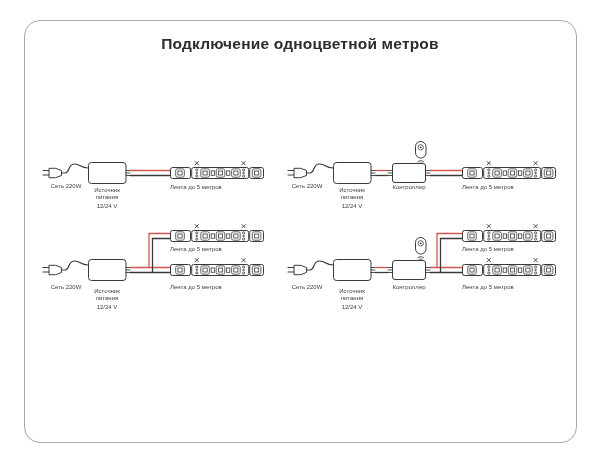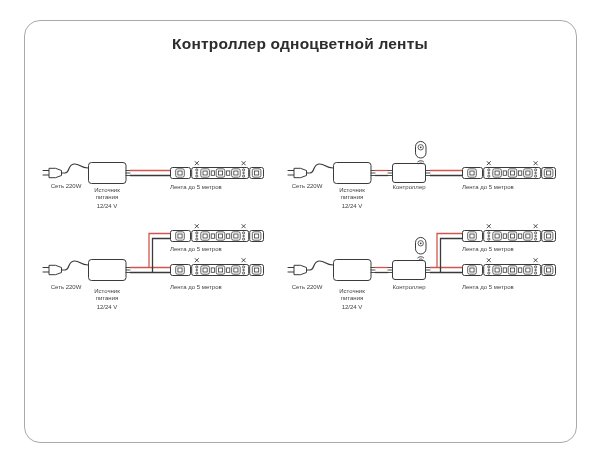--- a/index.html
+++ b/index.html
@@ -22,21 +22,21 @@
   .dot{fill:#3a3a3a;stroke:none;}
   .pads{stroke:#3a3a3a;stroke-width:.8;fill:#fff;}
   .cut{fill:none;stroke:#3a3a3a;stroke-width:.9;stroke-linecap:round;}
   .wire{fill:none;stroke-width:1.3;}
 </style>
 </head>
 <body>
 
 <div class="canvas">
   <div class="frame"></div>
-  <div class="title">Контроллер одноцветной ленты</div>
+  <div class="title">Подключение одноцветной метров</div>
 
   <svg class="gfx" width="600" height="466" viewBox="0 0 600 466">
     <defs>
       <g id="sym-plug">
         <path class="ln" d="M0,11.5 H6 M0,16 H6"></path>
         <path class="box" d="M6,9.3 H12.5 L18.5,11.5 V16.5 L12.5,18.7 H6 Z"></path>
         <path class="ln" style="stroke-width:1.2" d="M18.5,14 H22 C27,14 24.5,5.5 31,5 C37.5,4.6 37,9 45,9"></path>
       </g>
       <g id="sym-psu">
         <rect class="box" x="0.5" y="0.5" width="37.5" height="21" rx="3"></rect>

